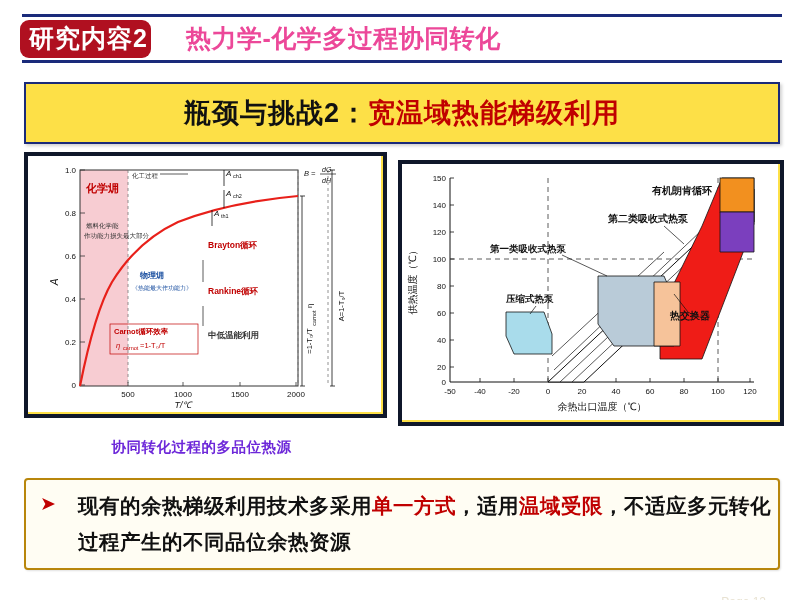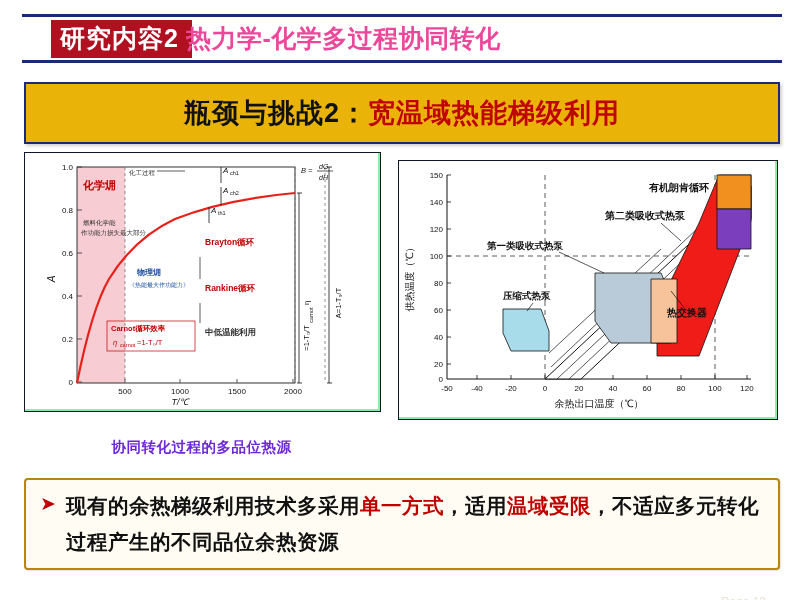--- a/index.html
+++ b/index.html
@@ -16,69 +16,70 @@
   .header{
     position:absolute;left:0;top:14px;width:800px;height:48px;
   }
   .header-rule-top{
     position:absolute;left:22px;top:0;width:760px;height:3px;background:#1a2a7a;
   }
   .header-rule-bottom{
     position:absolute;left:22px;top:46px;width:760px;height:3px;background:#1a2a7a;
   }
   .title-tag{
-    position:absolute;left:51px;top:6px;
+    position:absolute;left:20px;top:6px;
     background:#b01020;color:#ffffff;
     font-size:25px;font-weight:bold;
-    padding:2px 13px 4px 9px;
+    padding:2px 3px 4px 9px;
     letter-spacing:1px;
     line-height:32px;
+    border-radius:9px;
   }
   .title-rest{
     position:absolute;left:186px;top:8px;
     color:#ec4899;font-size:25px;font-weight:bold;
     line-height:32px;letter-spacing:0.5px;
   }
 
   
   .subtitle-box{
     position:absolute;left:24px;top:82px;width:752px;height:58px;
-    border:2px solid #1a2a7a;background:#eab308;
+    border:2px solid #1a2a7a;background:#fde047;
     box-shadow:2px 2px 3px rgba(0,0,0,.18);
   }
   .subtitle-inner{
     position:absolute;left:0;top:0;width:100%;height:100%;
     display:flex;align-items:center;justify-content:center;
   }
   .subtitle-a{color:#111111;font-size:27px;font-weight:bold;letter-spacing:1px;}
   .subtitle-b{color:#c00000;font-size:27px;font-weight:bold;letter-spacing:1px;}
 
   
-  .panel{position:absolute;border:1px solid #0f172a;background:#86efac;}
+  .panel{position:absolute;border:4px solid #0f172a;background:#fde047;}
   .panel-left{left:24px;top:152px;width:355px;height:258px;}
   .panel-right{left:398px;top:144px;width:378px;height:258px;margin-top:16px;}
 
   .caption{
     position:absolute;text-align:center;color:#6d28d9;
     font-size:14.5px;font-weight:bold;letter-spacing:.5px;
   }
   .caption-left{left:24px;top:438px;width:355px;}
   .caption-right{left:398px;top:438px;width:378px;}
 
   
   .callout{
     position:absolute;left:24px;top:478px;width:752px;height:88px;
     border:2px solid #b8860b;border-radius:4px;background:#fffdf3;
     box-shadow:1px 1px 2px rgba(0,0,0,.12);
   }
   .callout-arrow{
     position:absolute;left:14px;top:14px;color:#c00000;font-size:19px;line-height:19px;
   }
   .callout-text{
-    position:absolute;left:40px;top:8px;width:700px;
+    position:absolute;left:52px;top:8px;width:700px;
     font-size:20.5px;font-weight:bold;color:#111111;line-height:36px;
     letter-spacing:.5px;
   }
   .red{color:#c00000;}
 
   .footer-note{
     position:absolute;left:40px;top:572px;width:520px;
     font-size:12px;color:#e8e2d2;letter-spacing:1px;
   }
   .footer-page{

